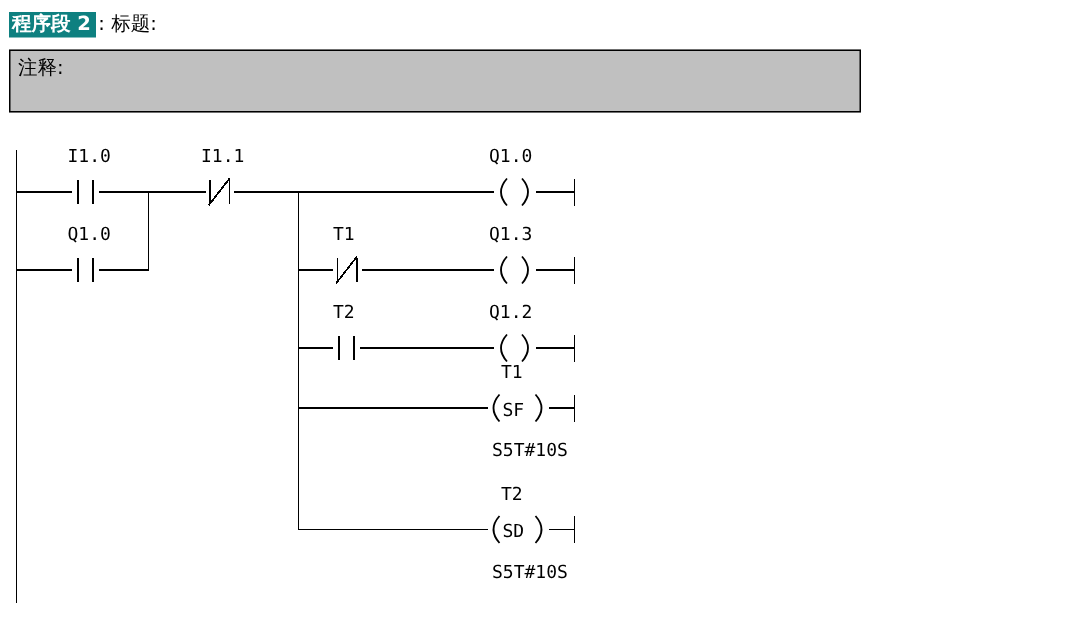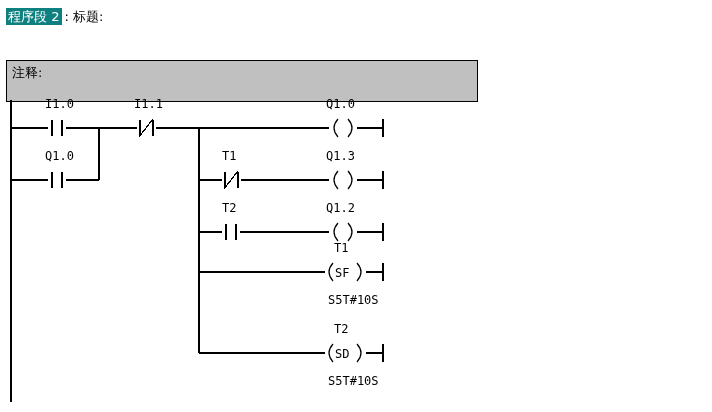--- a/index.html
+++ b/index.html
@@ -25,38 +25,37 @@
     white-space: nowrap;
     font-family: "DejaVu Sans", sans-serif;
     font-size: 13px;
     line-height: 17px;
     color: #000000;
   }
   .net-title-sel {
     background: #0e8080;
     color: #ffffff;
     padding: 1px 3px 1px 2px;
-    font-weight: normal;
+    font-weight: bold;
     letter-spacing: 0px;
   }
   .net-sep {
     padding-left: 2px;
   }
 
   
   .comment-box {
     position: absolute;
     left: 6px;
     top: 33px;
-    width: 472px;
+    width: 568px;
     height: 42px;
     background: #c0c0c0;
     border: 1px solid #000000;
     box-sizing: border-box;
-    margin-top: 27px;
   }
   .comment-text {
     position: absolute;
     left: 5px;
     top: 4px;
     font-family: "DejaVu Sans", sans-serif;
     font-size: 13px;
     line-height: 16px;
     color: #000000;
     white-space: nowrap;

